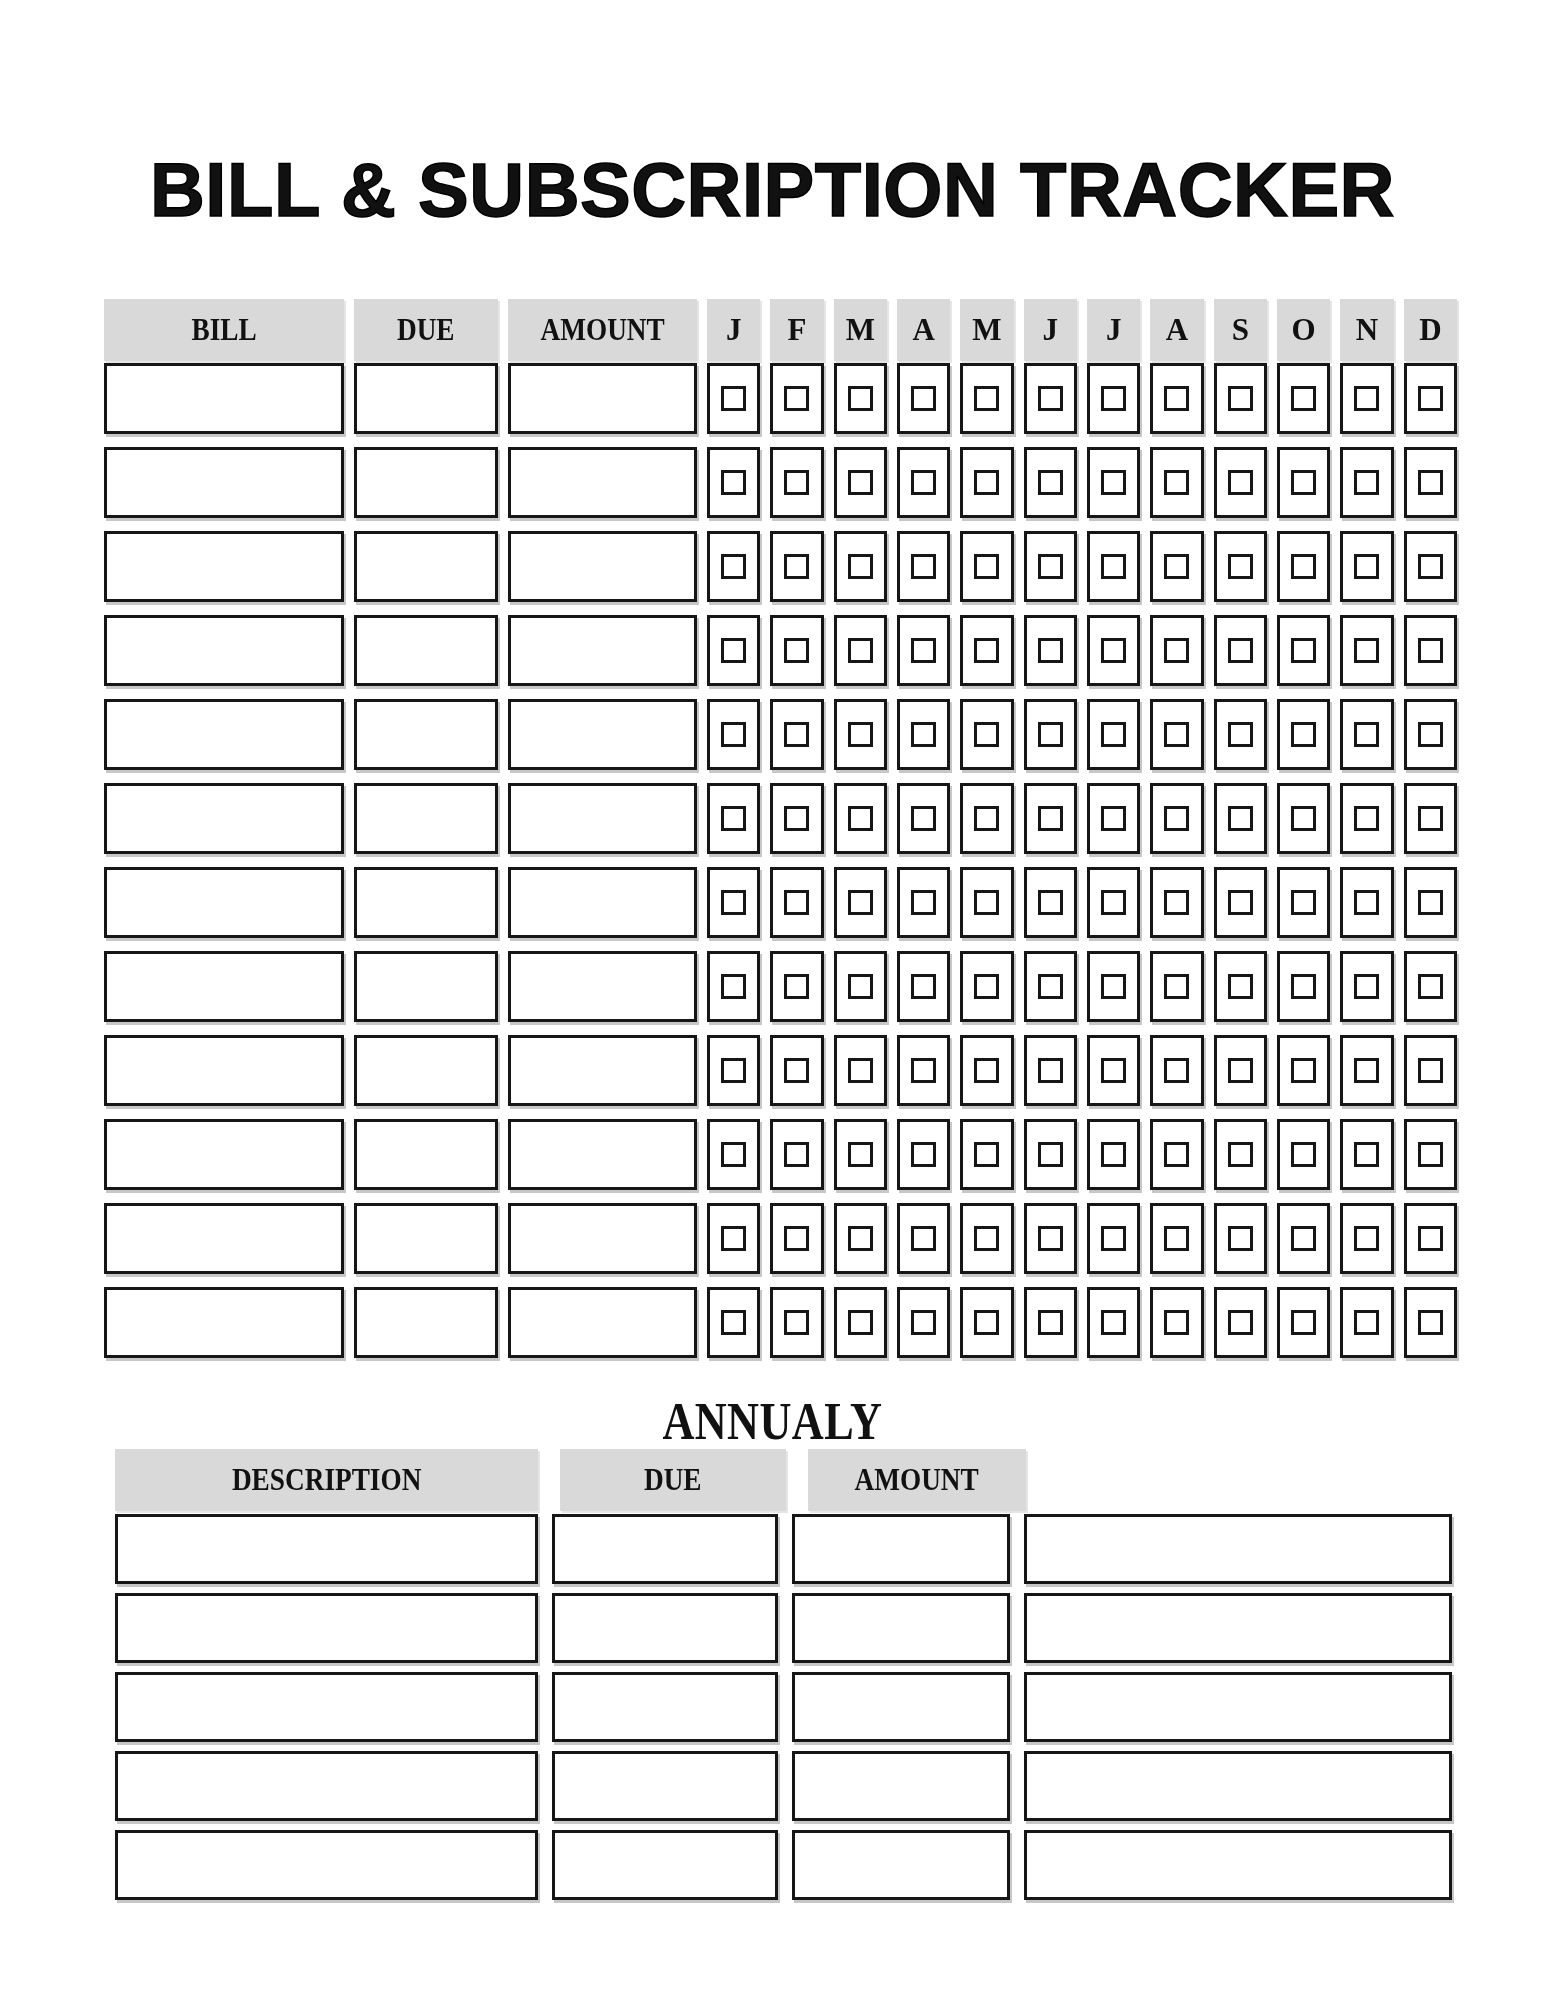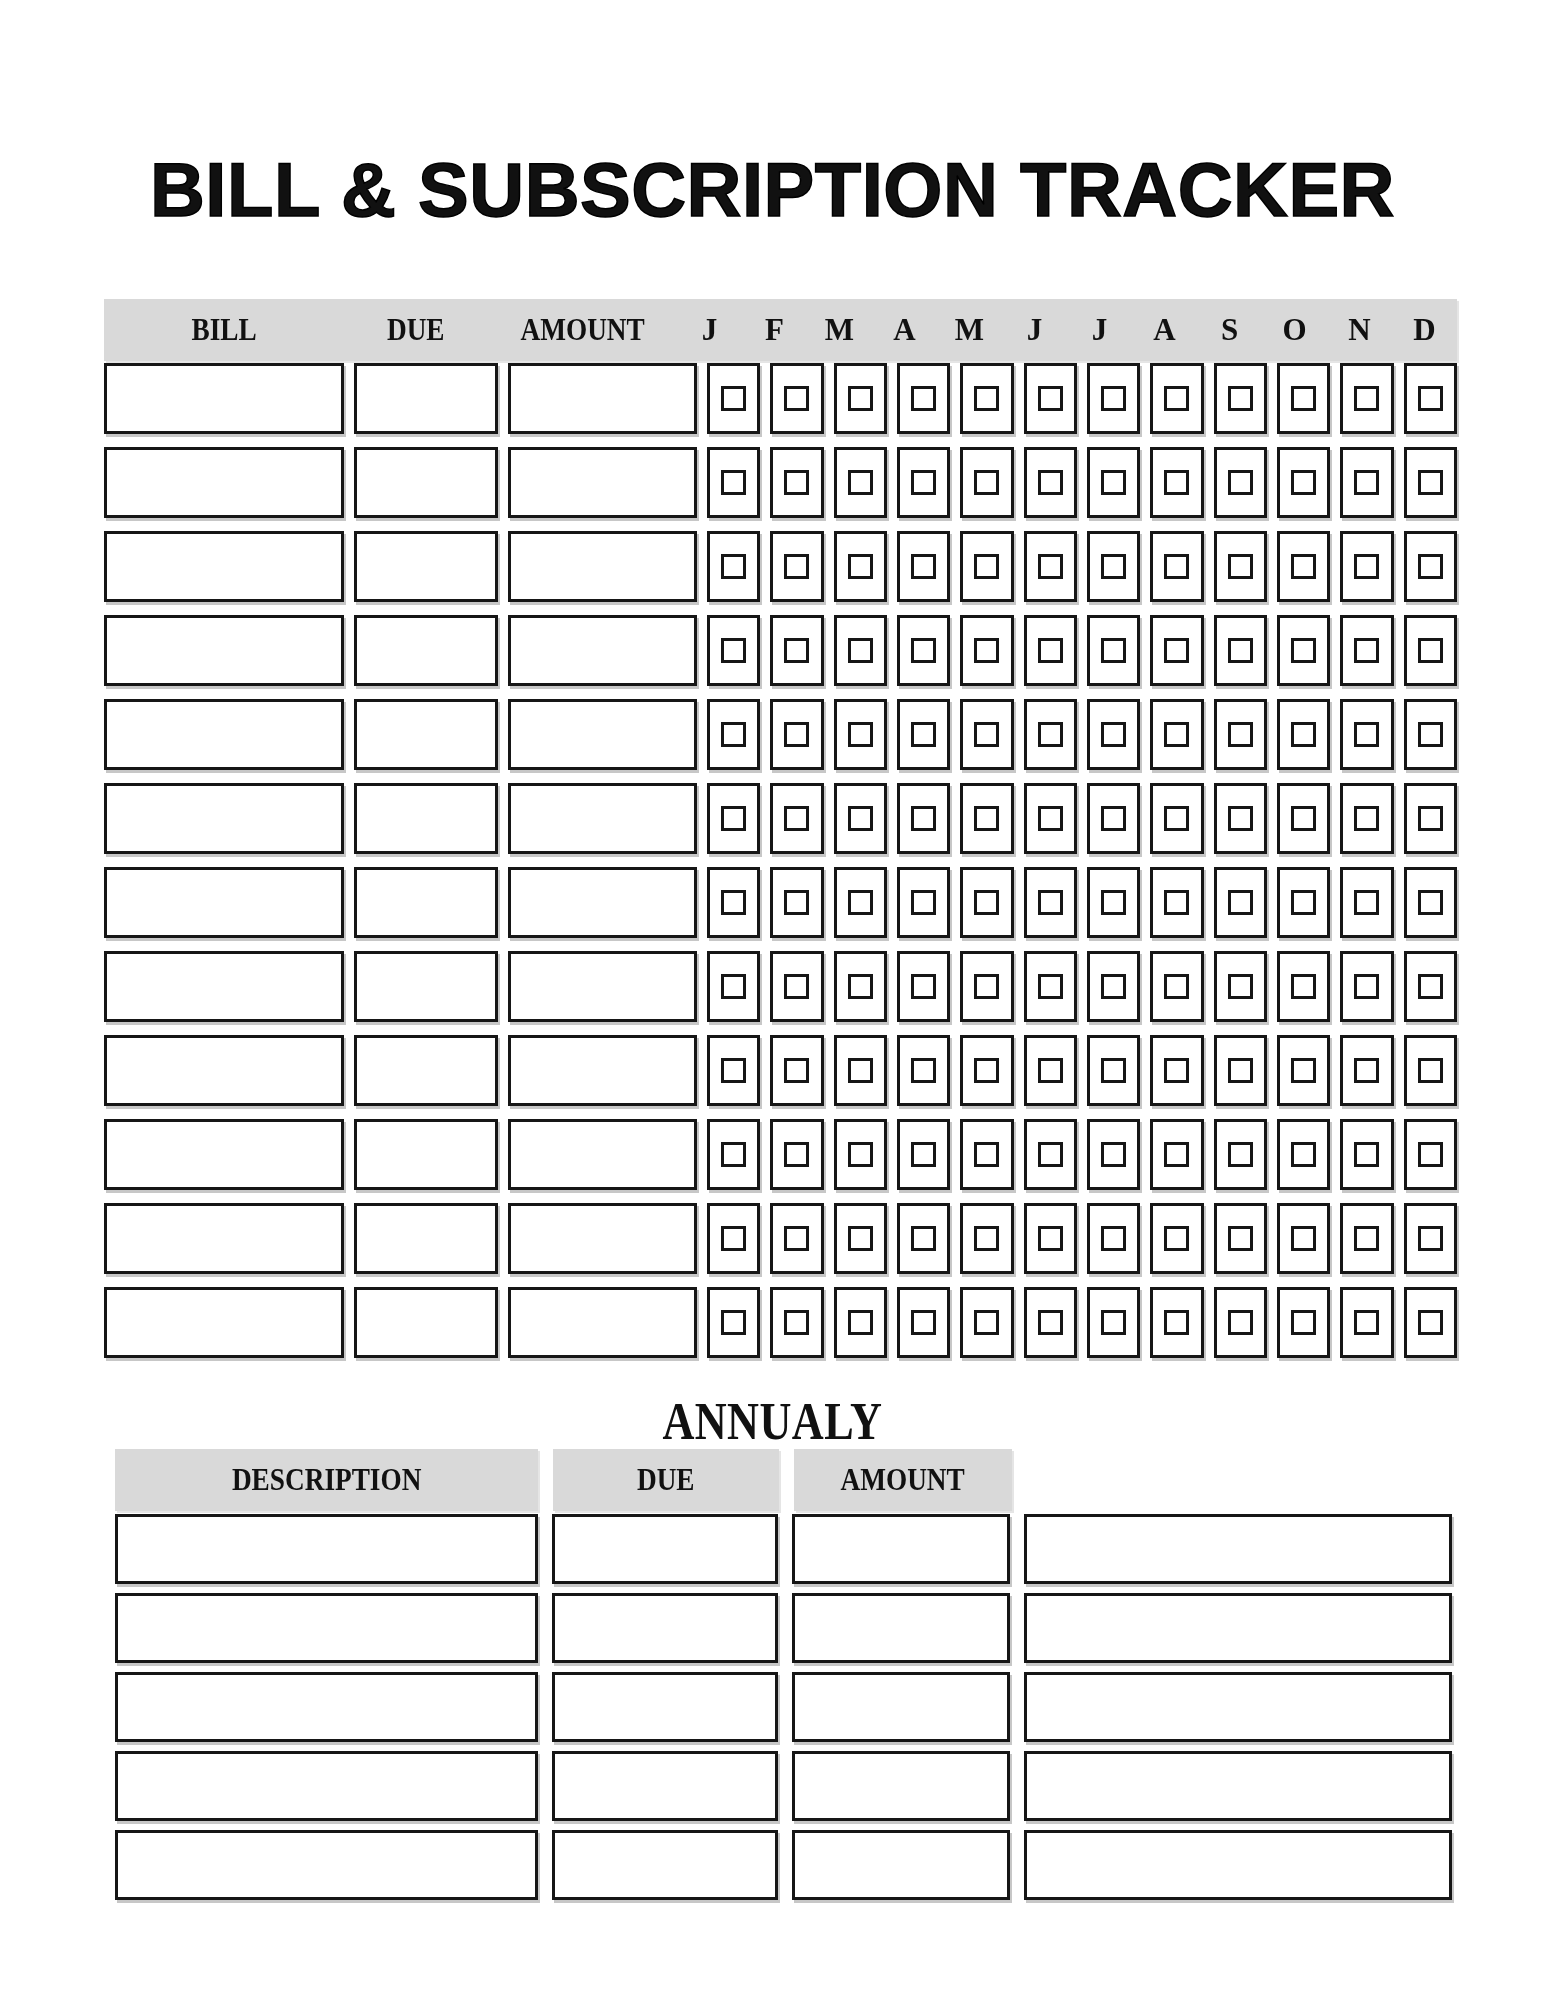--- a/index.html
+++ b/index.html
@@ -36,36 +36,37 @@
     box-sizing:border-box;border:3px solid #161616;background:#ffffff;
     box-shadow:2px 3px 0 rgba(0,0,0,0.22);
     display:flex;align-items:center;justify-content:center;cursor:pointer;
   }
   .cb{width:19px;height:19px;border:3px solid #161616;background:#ffffff;display:block;}
 
   
   .monthly-header{
     position:absolute;left:104px;top:299px;width:1353px;height:62px;
     display:grid;grid-template-columns:240px 144px 189px repeat(12,1fr);
+    column-gap:10px;
   }
   .monthly-body{
     position:absolute;left:104px;top:363px;width:1353px;
     display:grid;grid-template-columns:240px 144px 189px repeat(12,1fr);
     column-gap:10px;grid-auto-rows:71px;row-gap:13px;
   }
 
   
   .annualy-title{
     position:absolute;top:1392px;left:0;width:100%;text-align:center;
     font-size:52px;font-weight:700;letter-spacing:0.5px;
   }
   .annualy-title .condense{display:inline-block;transform:scaleX(0.85);}
   .annual-header{
     position:absolute;left:115px;top:1449px;width:1337px;height:62px;
-    display:grid;grid-template-columns:423px 226px 218px 1fr;column-gap:15px;
+    display:grid;grid-template-columns:423px 226px 218px 1fr;column-gap:22px;
   }
   .annual-body{
     position:absolute;left:115px;top:1514px;width:1337px;
     display:grid;grid-template-columns:423px 226px 218px 1fr;column-gap:14px;
     grid-auto-rows:70px;row-gap:9px;
   }
 </style>
 </head>
 <body>
 

